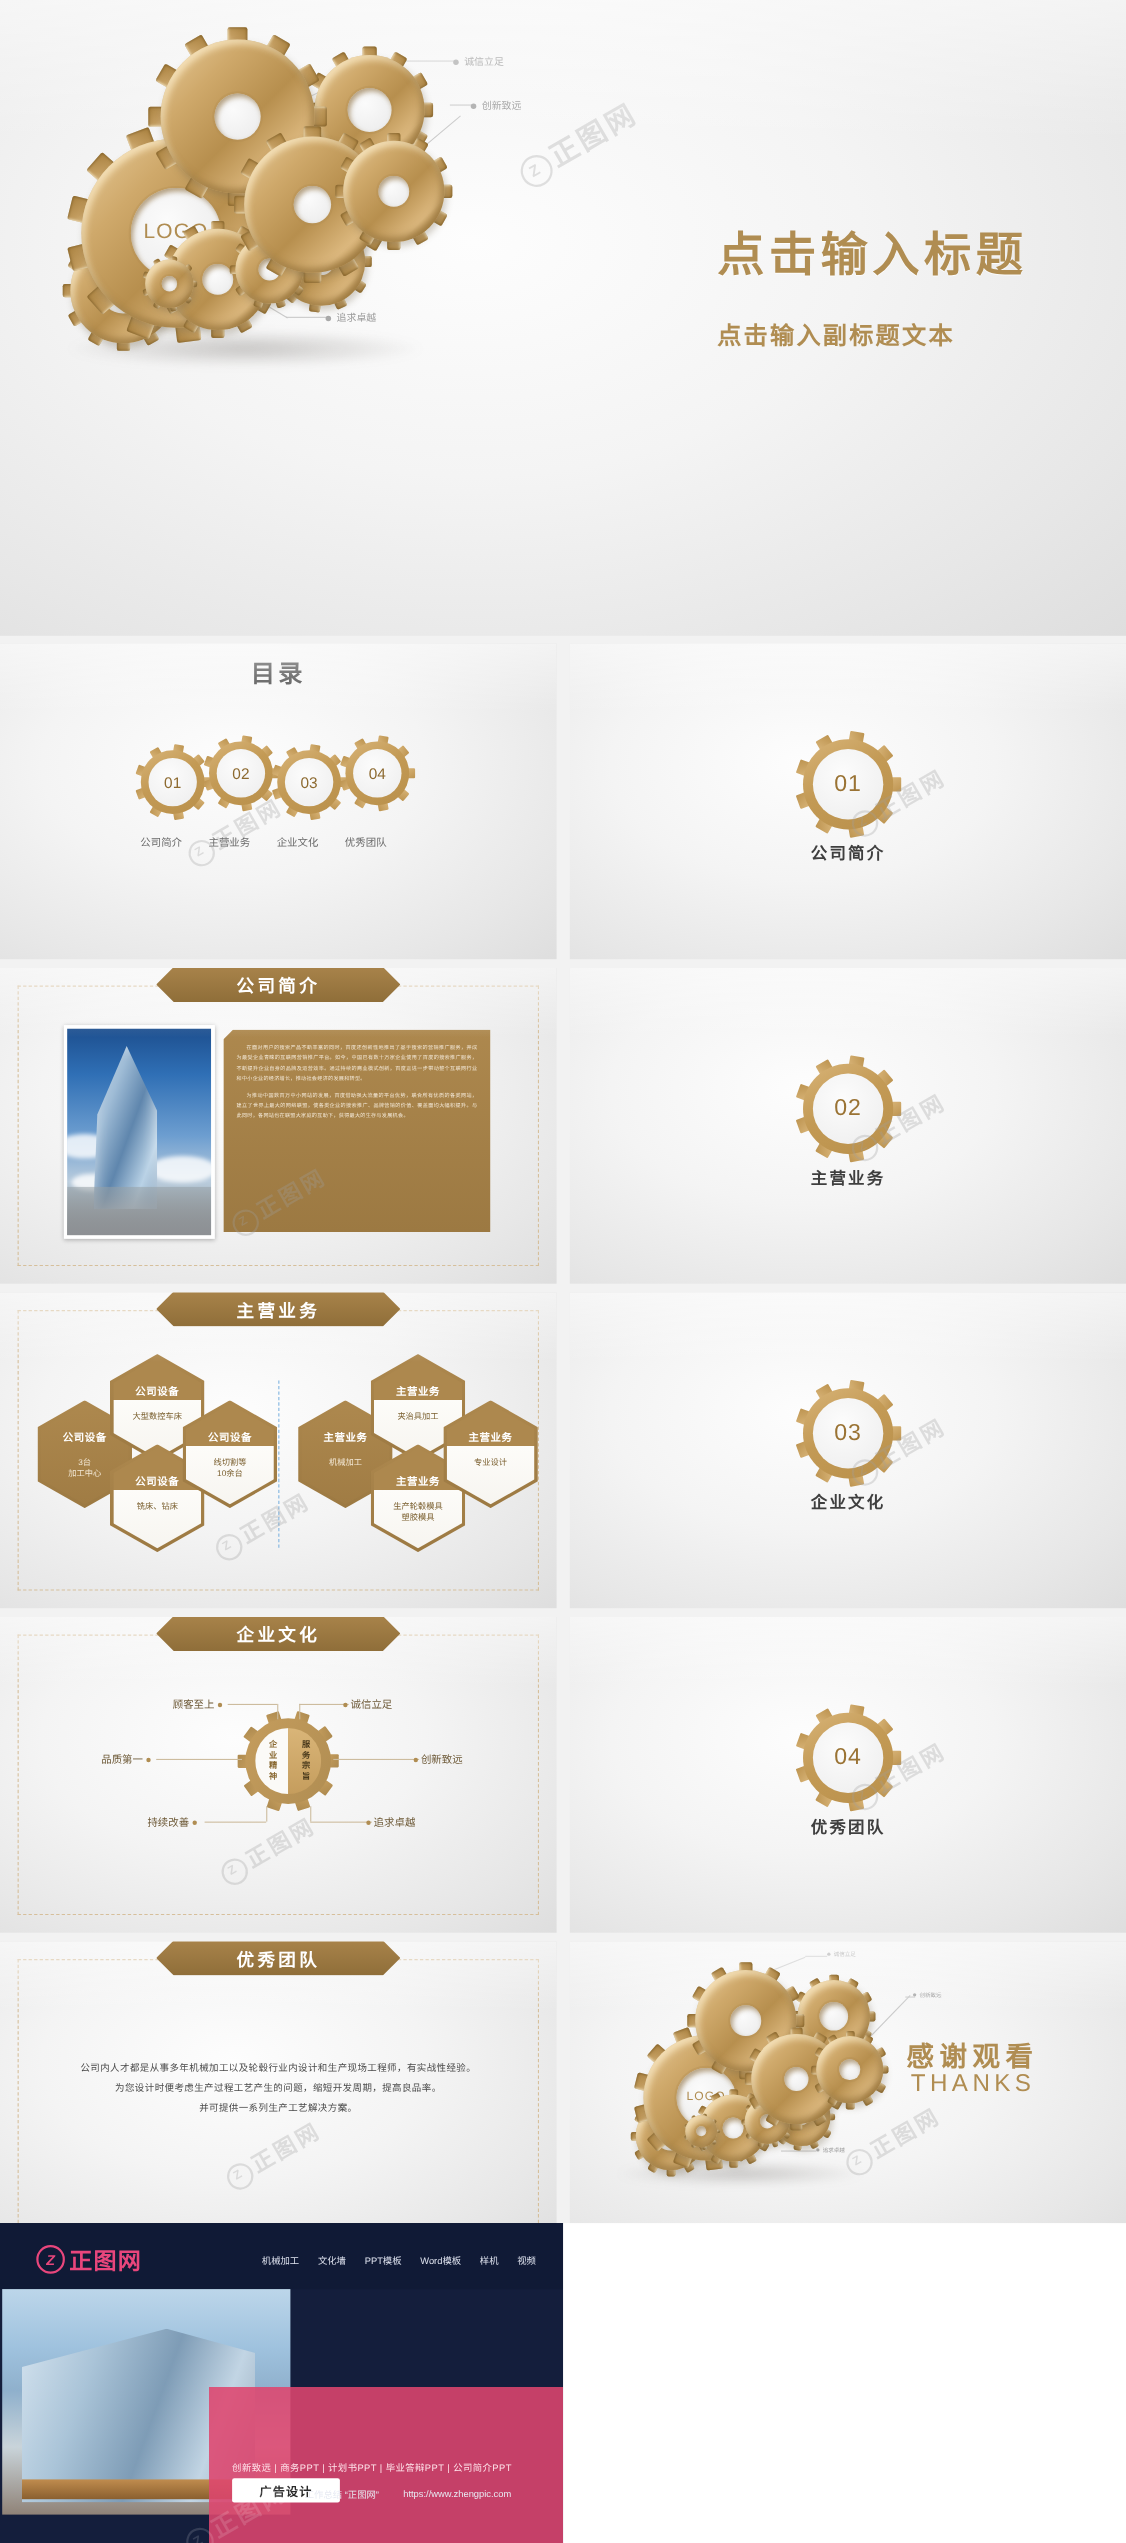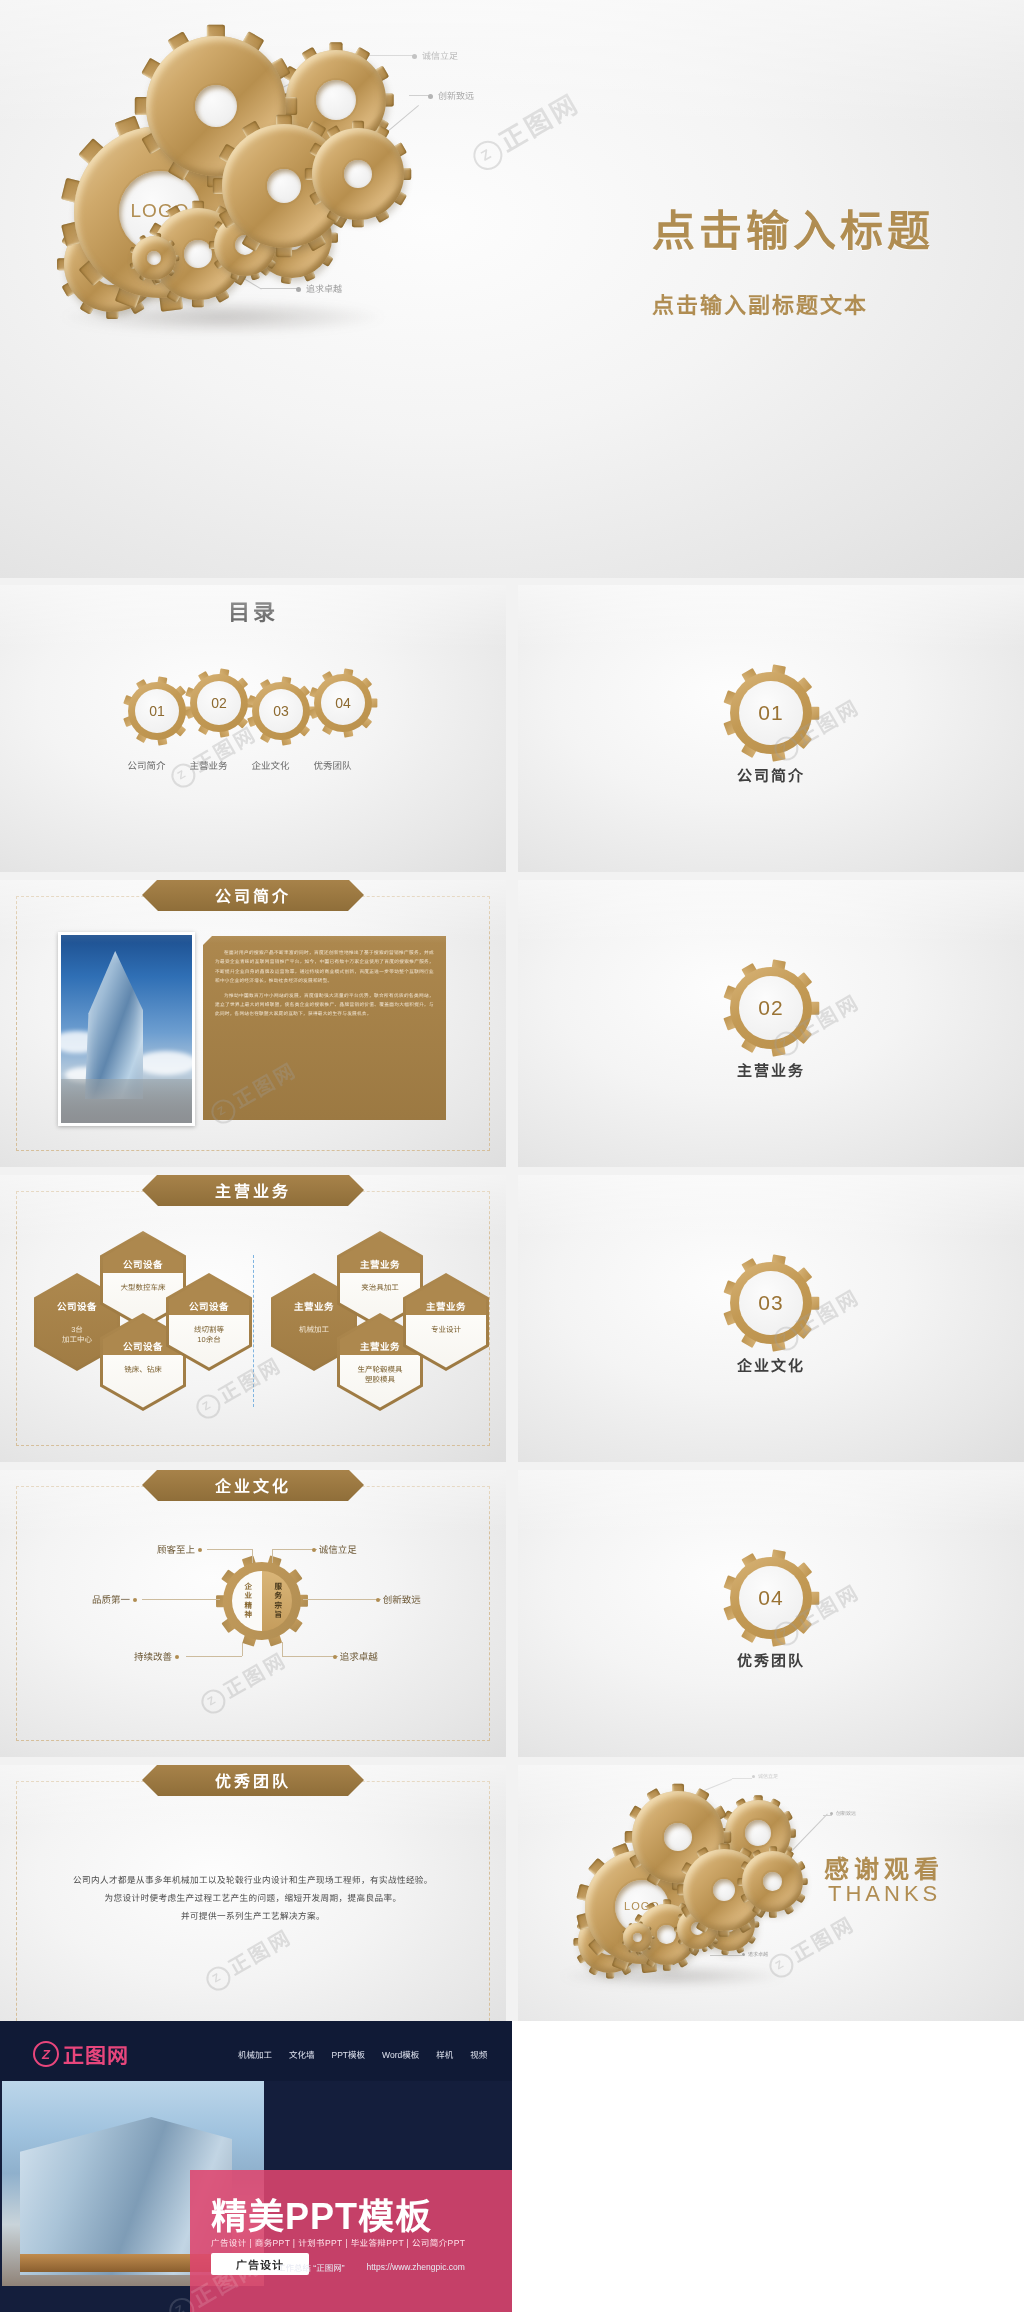--- a/index.html
+++ b/index.html
@@ -1538,22 +1538,21 @@
           <span>视频</span>
         </div>
     </div>
 
     <div class="promo-photo">
       <div class="bldg"></div>
       <div class="awn"></div>
     </div>
 
     <div class="promo-card">
-      <div class="h1">精美PPT模板</div>
-      <div class="h2">广告设计 | 商务PPT | 计划书PPT | 毕业答辩PPT | 公司简介PPT</div>
+      <div class="h2">创新致远 | 商务PPT | 计划书PPT | 毕业答辩PPT | 公司简介PPT</div>
       <div class="btn">广告设计</div>
     </div>
 
     <div class="promo-bottom">
       <span>工作总结 “正图网”</span>
       <span class="url">https://www.zhengpic.com</span>
     </div>
 
     <div class="wm" style="left:162px;top:250px;font-size:22px;color:rgba(255,255,255,.14);">
       <span class="ring" style="width:21px;height:21px;line-height:18px;font-size:12px;border-color:rgba(255,255,255,.14);"><span>Z</span></span><span>正图网</span>

